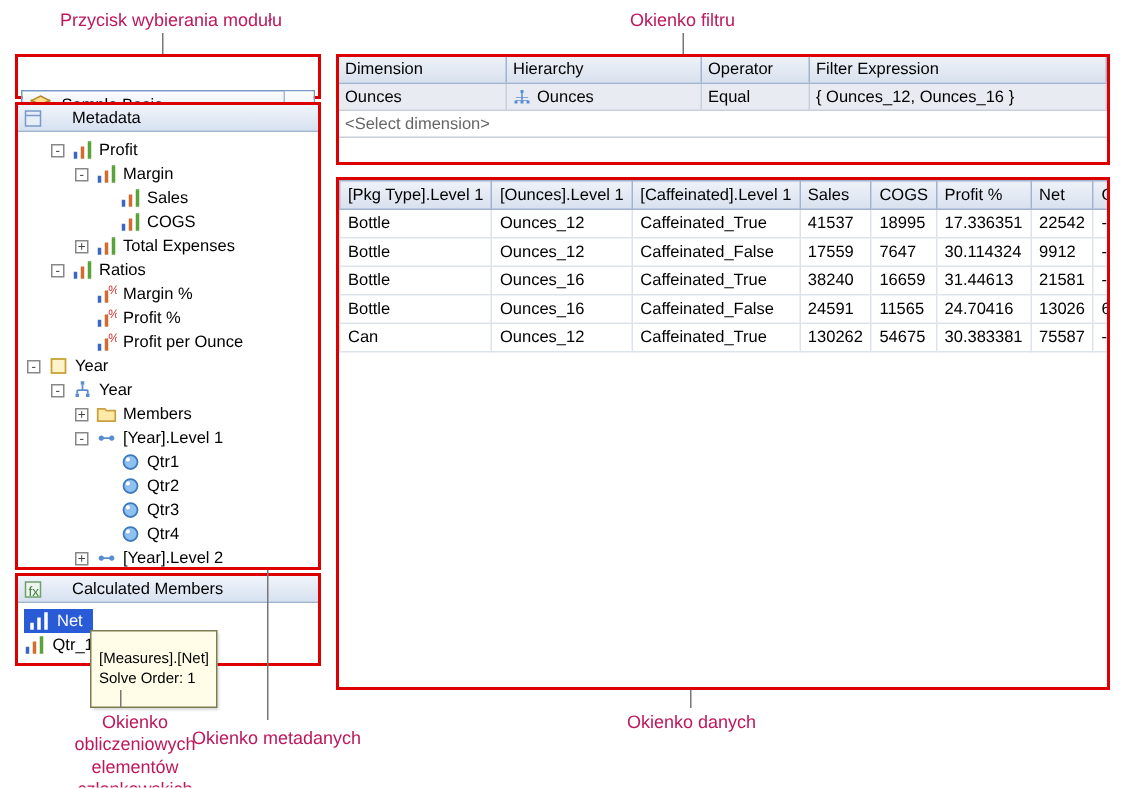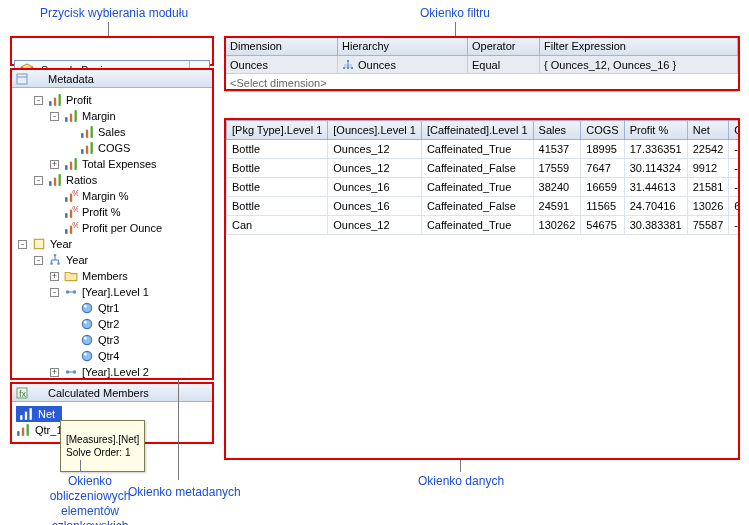--- a/index.html
+++ b/index.html
@@ -1,18 +1,18 @@
 <!DOCTYPE html>
 <html><head>
 <meta charset="utf-8">
 <style>
   * { box-sizing: border-box; margin: 0; padding: 0; }
   body { font-family: Tahoma, Arial, sans-serif; font-size: 11px; background: #fff; }
   .wrap { position: relative; width: 749px; height: 525px; }
-  .ann { position: absolute; font-size: 12px; color: #1d4ed8; text-align: center; line-height: 1.25; }
+  .ann { position: absolute; font-size: 12px; color: #be185d; text-align: center; line-height: 1.25; }
   .redbox { position: absolute; border: 2px solid #d00; background: #fff; }
   .line { position: absolute; background: #777; }
 
   
   .modsel { position: absolute; left: 14px; top: 60px; width: 196px; height: 20px; border: 1px solid #7a99c8; background: linear-gradient(#fdfdfd,#e9eef6 55%,#dee6f2); display: flex; align-items: center; justify-content: flex-end; }
   .modsel .ic { width: 16px; height: 16px; margin: 0 4px; display: inline-flex; align-items: center; justify-content: center; }
   .modsel .ic svg { width: 14px; height: 14px; }
   .modsel .txt { flex: 1; padding-left: 2px; }
   .modsel .btn { width: 20px; height: 100%; border-left: 1px solid #a8b8d0; display: flex; align-items: center; justify-content: center; background: linear-gradient(#fdfdfd,#e2e9f3); font-weight: bold; color: #333; letter-spacing: 1px; font-size: 9px; }
 
@@ -316,21 +316,21 @@
         <span>Qtr_1_2_Delta</span>
       </div>
     </div>
   </div>
 
   <div class="tooltip" style="left:60px; top:420px;">
     <div>[Measures].[Net]</div>
     <div>Solve Order: 1</div>
   </div>
 
-  <div class="redbox filter" style="left:224px; top:36px; width:516px; height:55px;">
+  <div class="redbox filter" style="left:224px; top:36px; width:516px; height:74px;">
     <div class="fhdr">
       <div class="fcell fw1">Dimension</div>
       <div class="fcell fw2">Hierarchy</div>
       <div class="fcell fw3">Operator</div>
       <div class="fcell fw4">Filter Expression</div>
     </div>
     <div class="frow r1">
       <div class="fcell fw1">Ounces</div>
       <div class="fcell fw2">
         <span class="hic">

